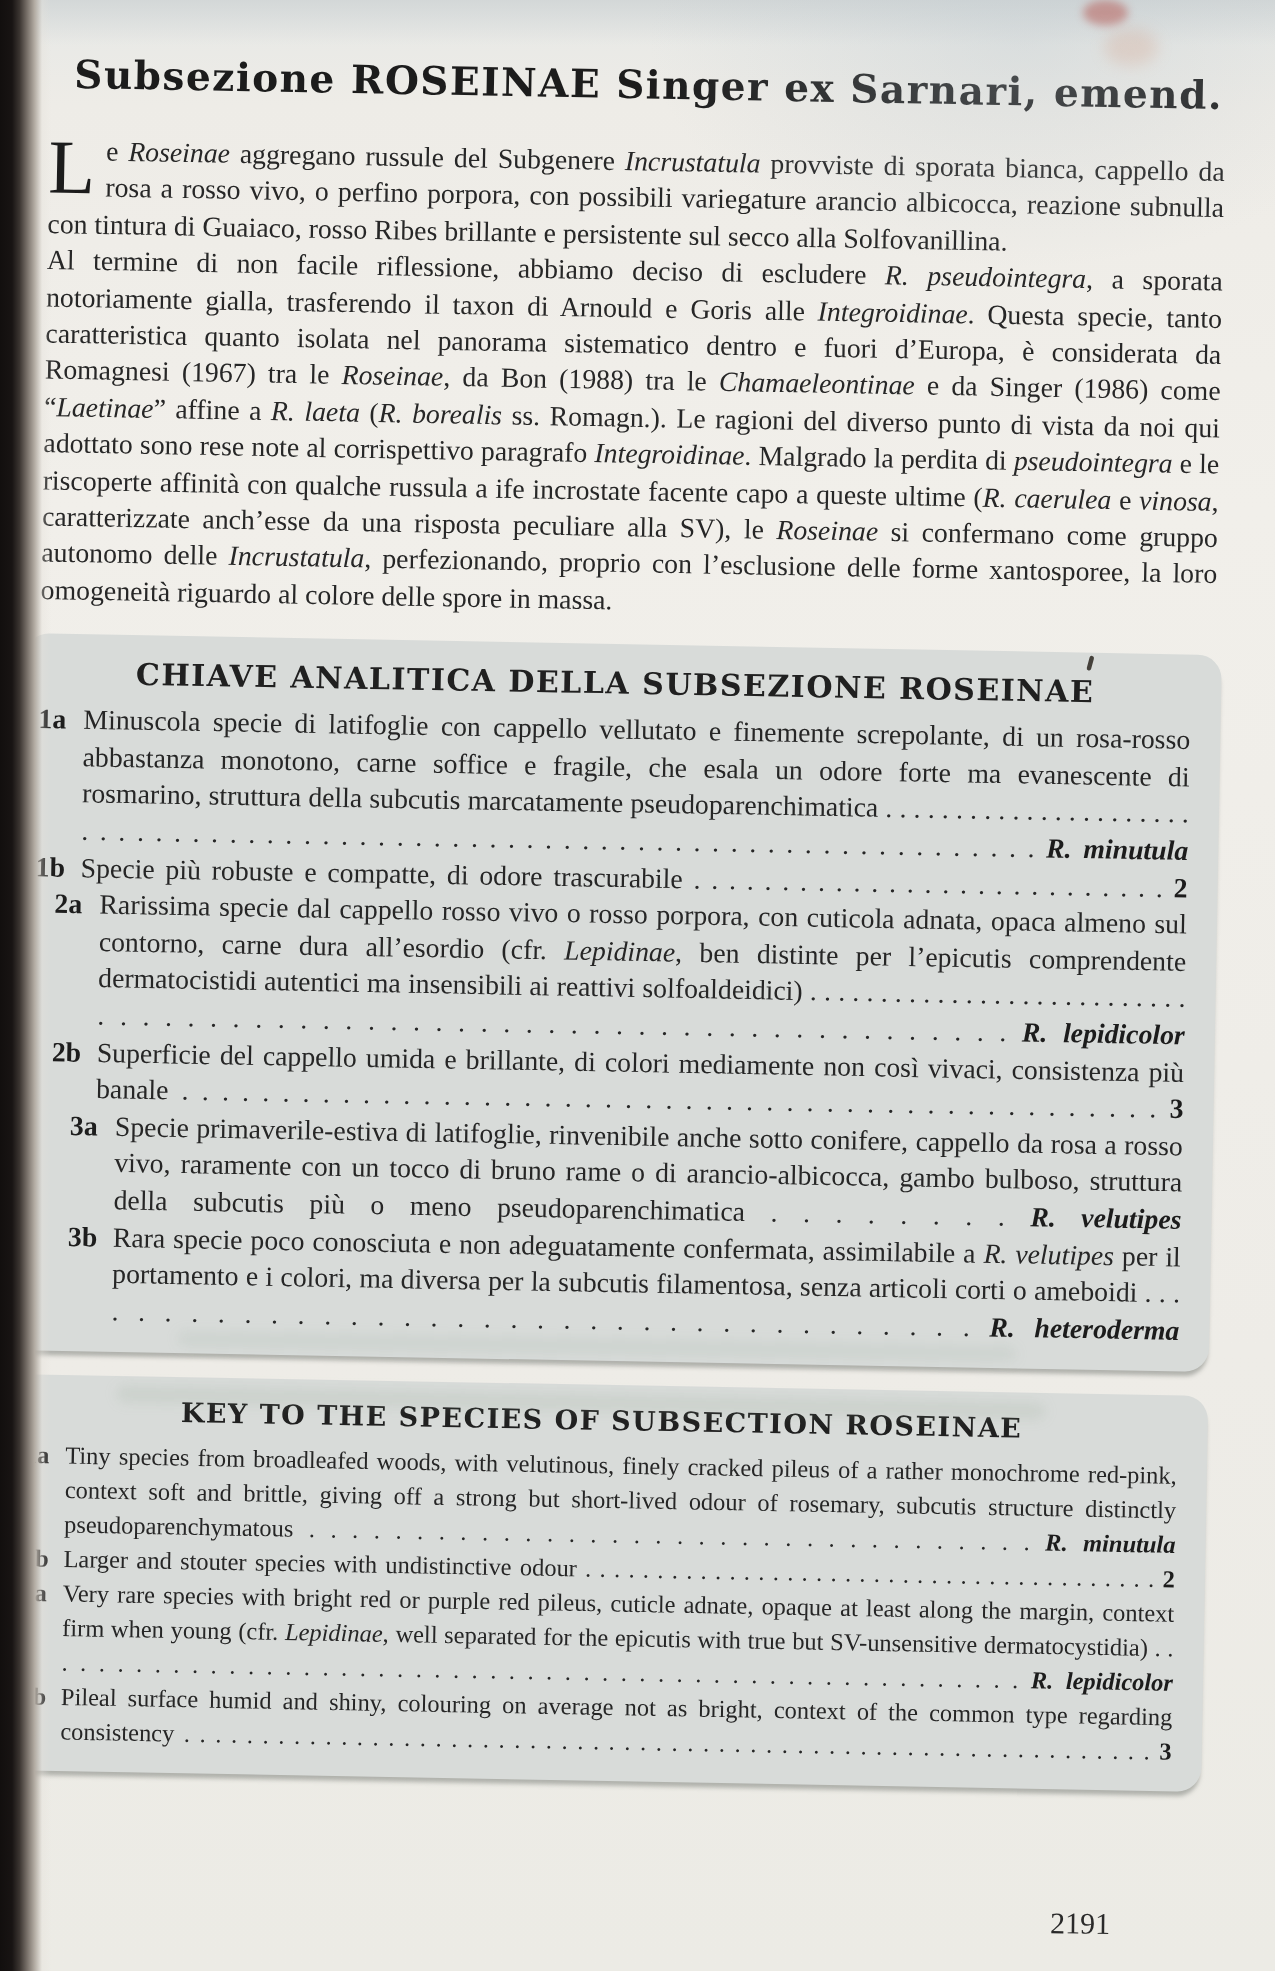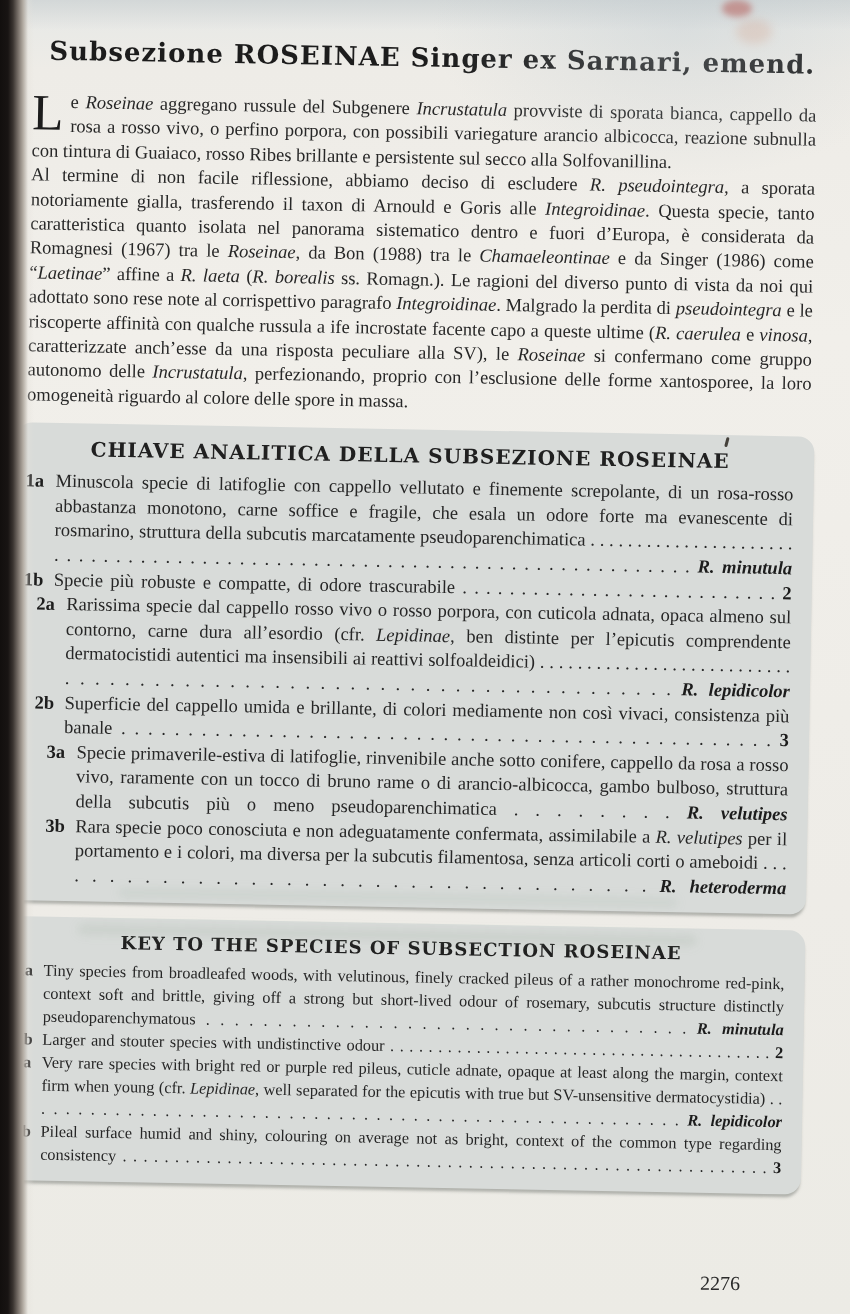--- a/index.html
+++ b/index.html
@@ -90,16 +90,16 @@
       <div class="ghost"></div>
       <h2>KEY TO THE SPECIES OF SUBSECTION ROSEINAE</h2>
       <div class="e"><span class="num">1a</span><span><span>Tiny species from broadleafed woods, with velutinous, finely cracked pileus of a rather monochrome red-pink, context soft and brittle, giving off a strong but short-lived odour of rosemary, subcutis structure distinctly pseudoparenchymatous </span><span class="s-d">. . . . . . . . . . . . . . . . . . . . . . . . . . . . . . . . . . </span><span> </span><span class="s-bi">R. minutula</span></span></div>
       <div class="e"><span class="num">1b</span><span><span>Larger and stouter species with undistinctive odour </span><span class="s-d">. . . . . . . . . . . . . . . . . . . . . . . . . . . . . . . . . . . . . . . . </span><span> </span><span class="s-b">2</span></span></div>
       <div class="e"><span class="num">2a</span><span><span>Very rare species with bright red or purple red pileus, cuticle adnate, opaque at least along the margin, context firm when young (cfr. </span><span class="s-i">Lepidinae</span><span>, well separated for the epicutis with true but SV-unsensitive dermatocystidia) </span><span class="s-d">. . . . . . . . . . . . . . . . . . . . . . . . . . . . . . . . . . . . . . . . . . . . . . . . . . . . . . </span><span> </span><span class="s-bi">R. lepidicolor</span></span></div>
       <div class="e"><span class="num">2b</span><span><span>Pileal surface humid and shiny, colouring on average not as bright, context of the common type regarding consistency </span><span class="s-d">. . . . . . . . . . . . . . . . . . . . . . . . . . . . . . . . . . . . . . . . . . . . . . . . . . . . . . . . . . . . . . </span><span> </span><span class="s-b">3</span></span></div>
     </div>
 
   </div>
 
-  <div class="pageno">2276</div>
+  <div class="pageno">2191</div>
   <div class="edge"></div>
 
 </div>
 
 </body></html>

